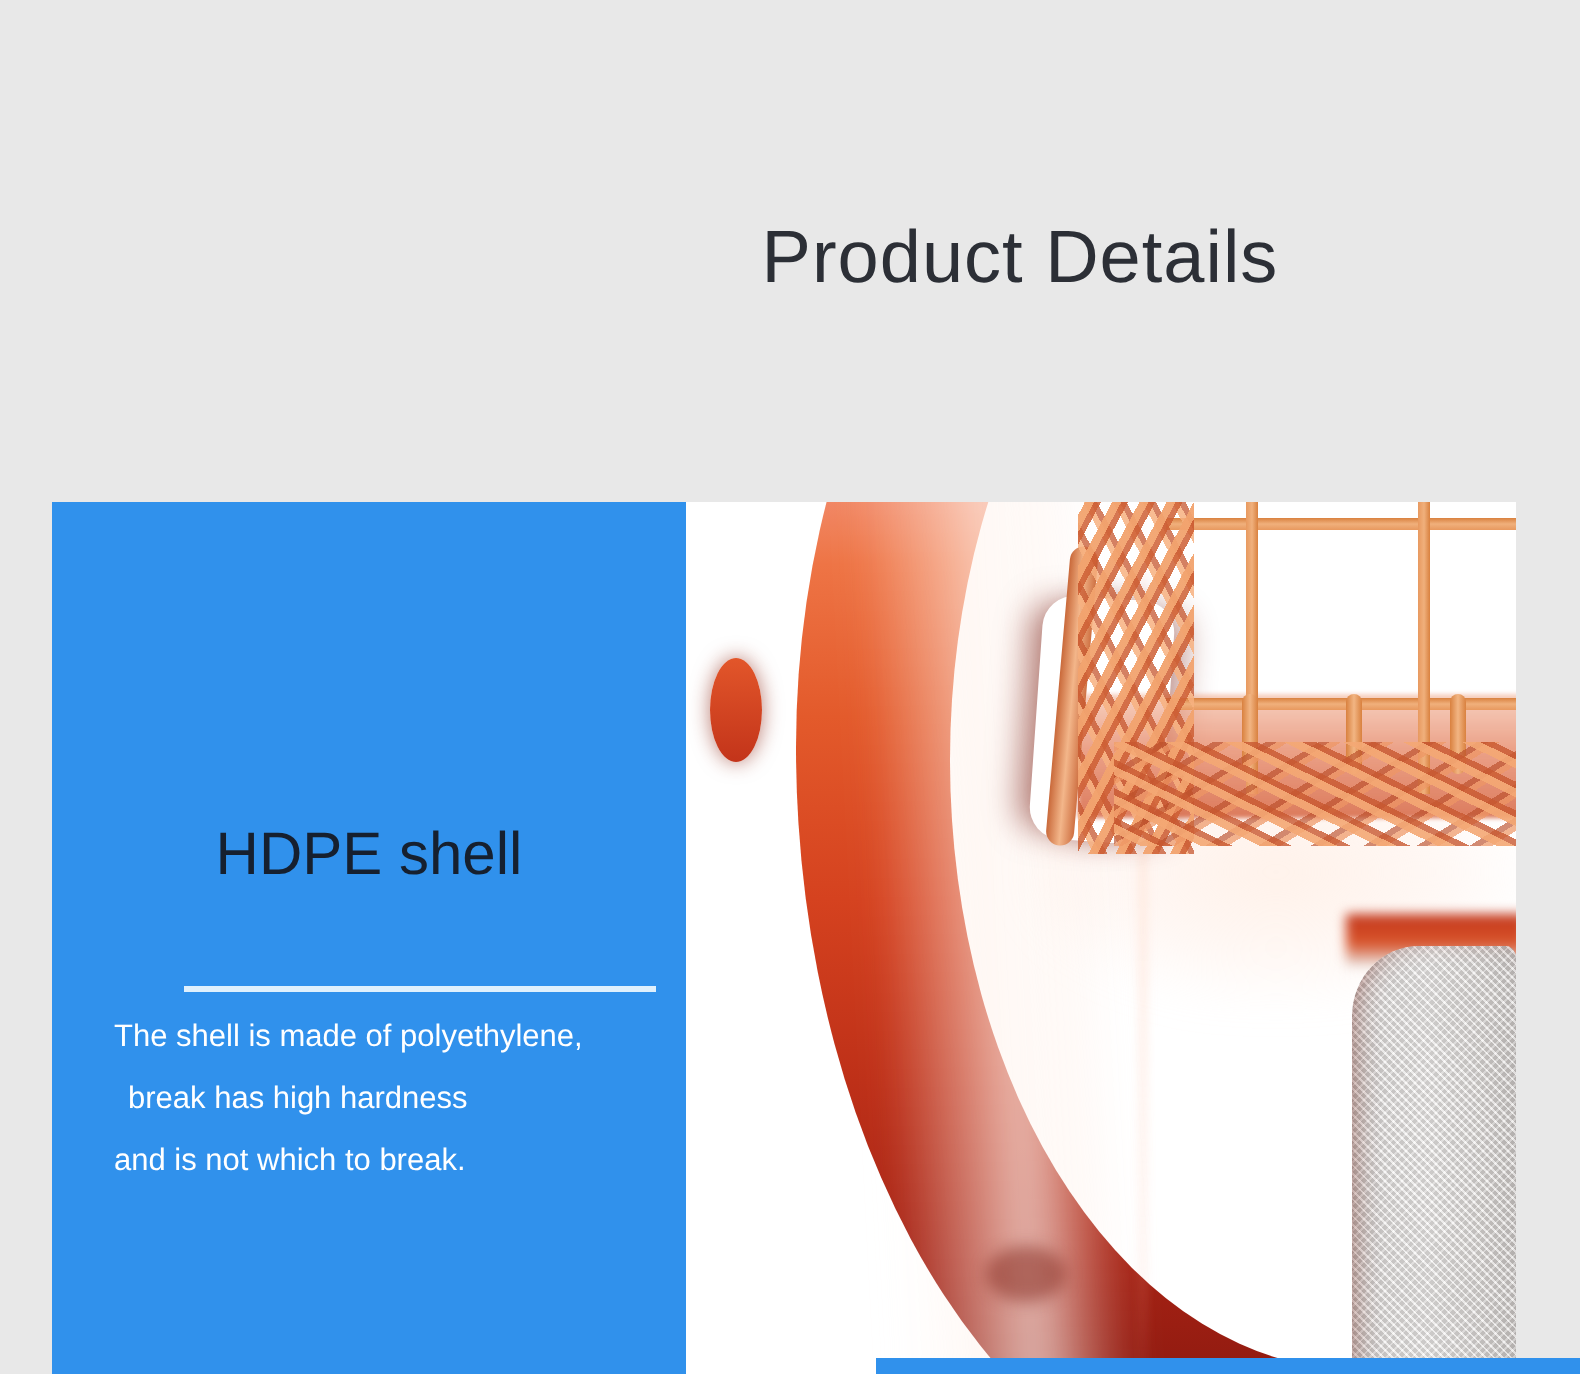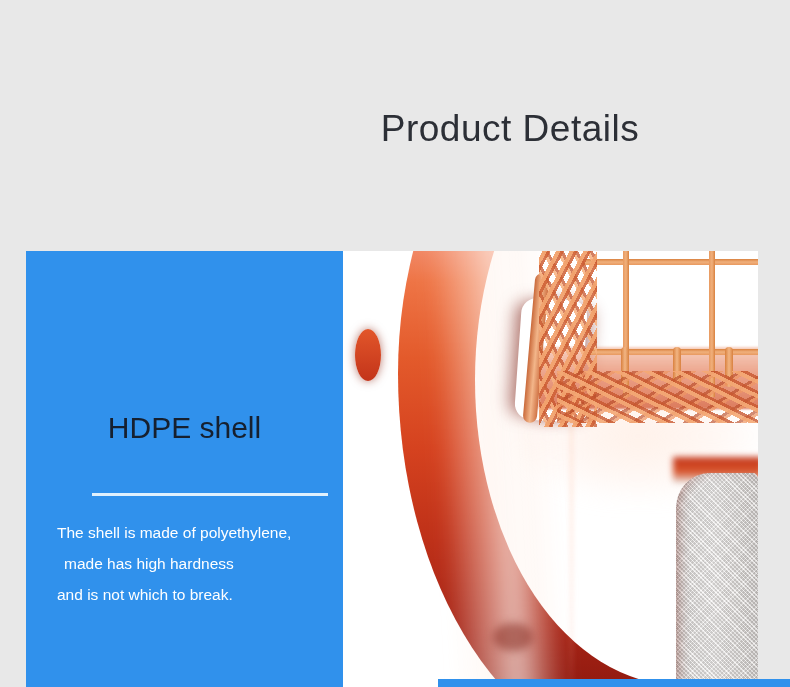--- a/index.html
+++ b/index.html
@@ -70,21 +70,21 @@
     position: absolute;
     left: 66px;
     top: 242px;
     width: 236px;
     height: 3px;
     background: #dff0fd;
   }
   .panel-body {
     position: absolute;
     left: 31px;
-    top: 266px;
+    top: 252px;
     width: 286px;
   }
   .panel-body-line {
     font-size: 15.5px;
     line-height: 31px;
     color: #ffffff;
     white-space: nowrap;
   }
   .panel-body-line.indent {
     padding-left: 7px;
@@ -391,21 +391,21 @@
   <div class="content-band">
 
     <div class="info-panel">
 
       <div class="panel-heading">HDPE shell</div>
 
       <div class="panel-divider"></div>
 
       <div class="panel-body">
         <div class="panel-body-line">The shell is made of polyethylene,</div>
-        <div class="panel-body-line indent">made has high hardness</div>
+        <div class="panel-body-line indent">break has high hardness</div>
         <div class="panel-body-line">and is not which to break.</div>
       </div>
 
     </div>
 
     <div class="photo">
       <div class="photo-inner">
 
         <div class="buoy-body"></div>
         <div class="buoy-hole"></div>

